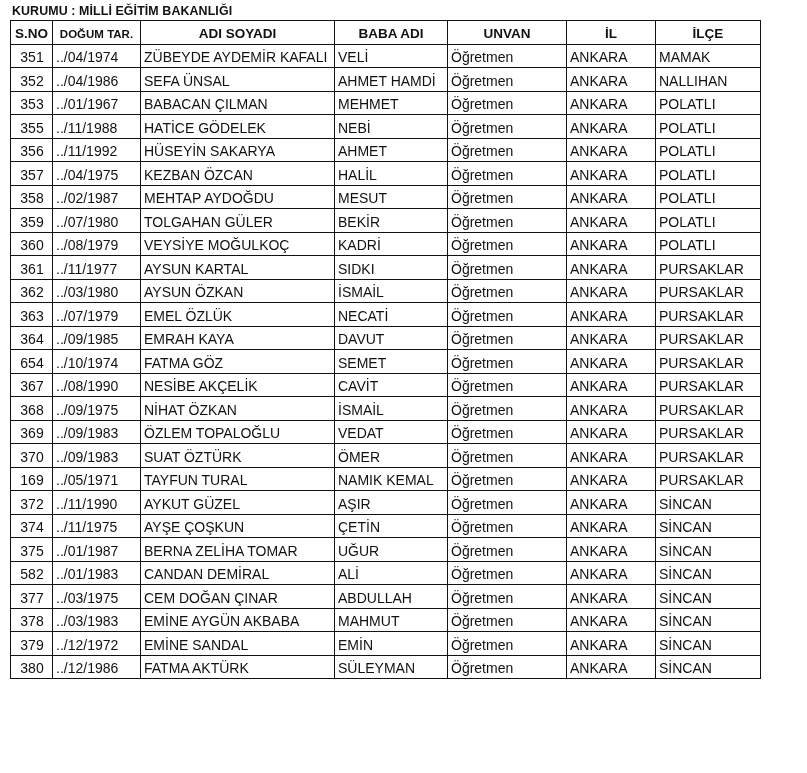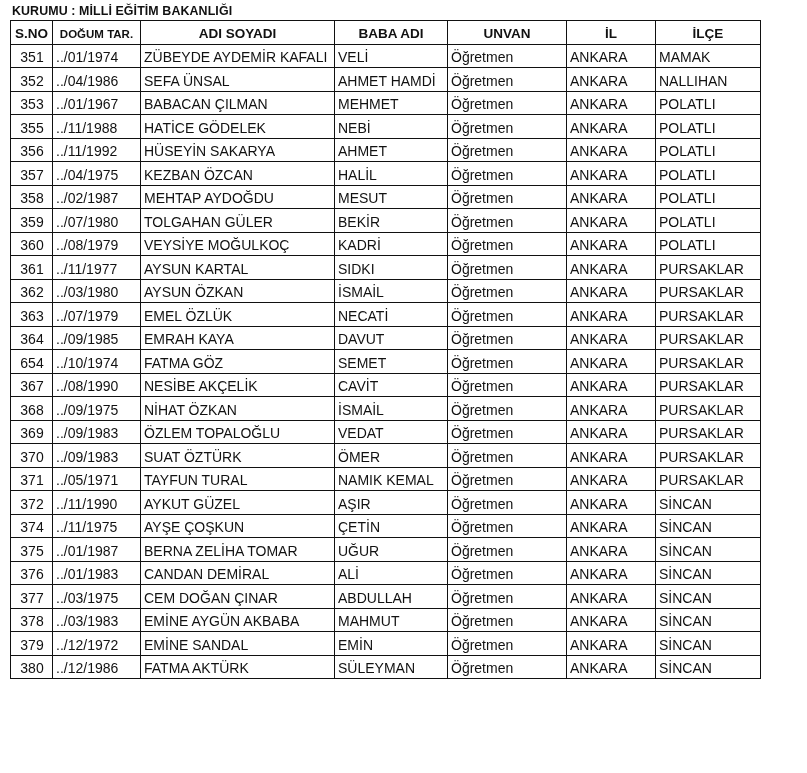--- a/index.html
+++ b/index.html
@@ -40,21 +40,21 @@
       <th>ADI SOYADI</th>
       <th>BABA ADI</th>
       <th>UNVAN</th>
       <th>İL</th>
       <th>İLÇE</th>
     </tr>
   </thead>
   <tbody id="tbody">
       <tr>
         <td class="sno">351</td>
-        <td>../01/1974</td>
+        <td>../04/1974</td>
         <td>ZÜBEYDE AYDEMİR KAFALI</td>
         <td>VELİ</td>
         <td>Öğretmen</td>
         <td>ANKARA</td>
         <td>MAMAK</td>
       </tr>
       <tr>
         <td class="sno">352</td>
         <td>../04/1986</td>
         <td>SEFA ÜNSAL</td>
@@ -201,21 +201,21 @@
       <tr>
         <td class="sno">370</td>
         <td>../09/1983</td>
         <td>SUAT ÖZTÜRK</td>
         <td>ÖMER</td>
         <td>Öğretmen</td>
         <td>ANKARA</td>
         <td>PURSAKLAR</td>
       </tr>
       <tr>
-        <td class="sno">371</td>
+        <td class="sno">169</td>
         <td>../05/1971</td>
         <td>TAYFUN TURAL</td>
         <td>NAMIK KEMAL</td>
         <td>Öğretmen</td>
         <td>ANKARA</td>
         <td>PURSAKLAR</td>
       </tr>
       <tr>
         <td class="sno">372</td>
         <td>../11/1990</td>
@@ -237,21 +237,21 @@
       <tr>
         <td class="sno">375</td>
         <td>../01/1987</td>
         <td>BERNA ZELİHA TOMAR</td>
         <td>UĞUR</td>
         <td>Öğretmen</td>
         <td>ANKARA</td>
         <td>SİNCAN</td>
       </tr>
       <tr>
-        <td class="sno">376</td>
+        <td class="sno">582</td>
         <td>../01/1983</td>
         <td>CANDAN DEMİRAL</td>
         <td>ALİ</td>
         <td>Öğretmen</td>
         <td>ANKARA</td>
         <td>SİNCAN</td>
       </tr>
       <tr>
         <td class="sno">377</td>
         <td>../03/1975</td>

